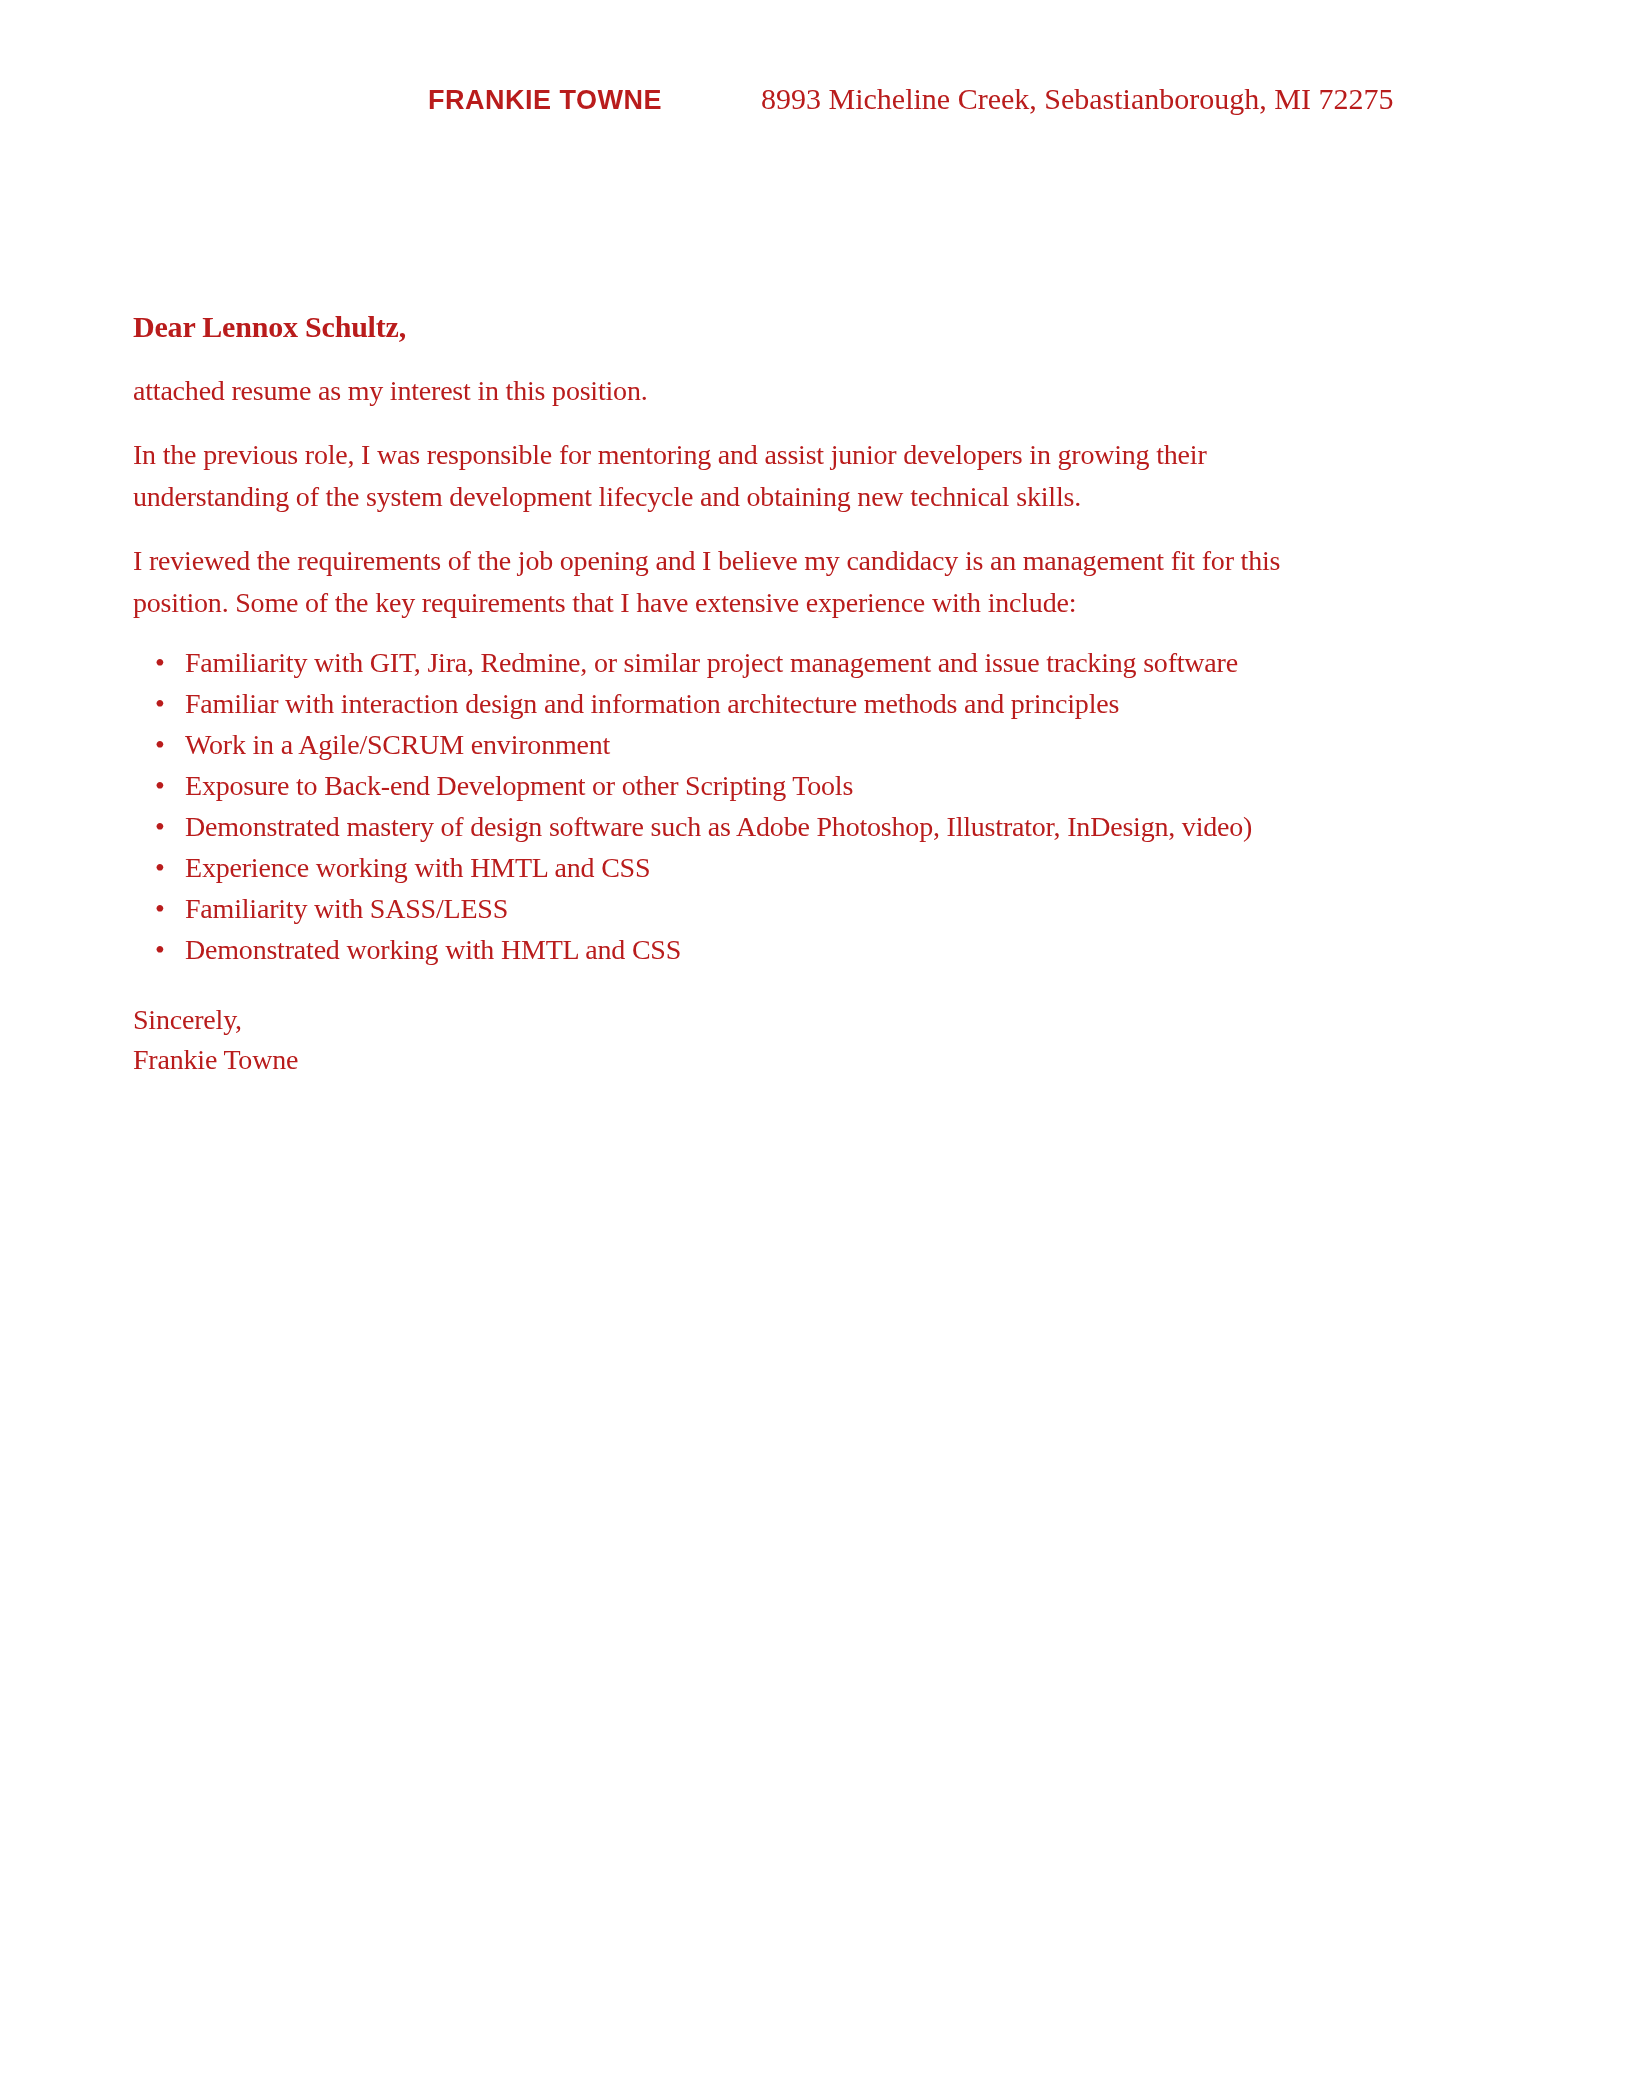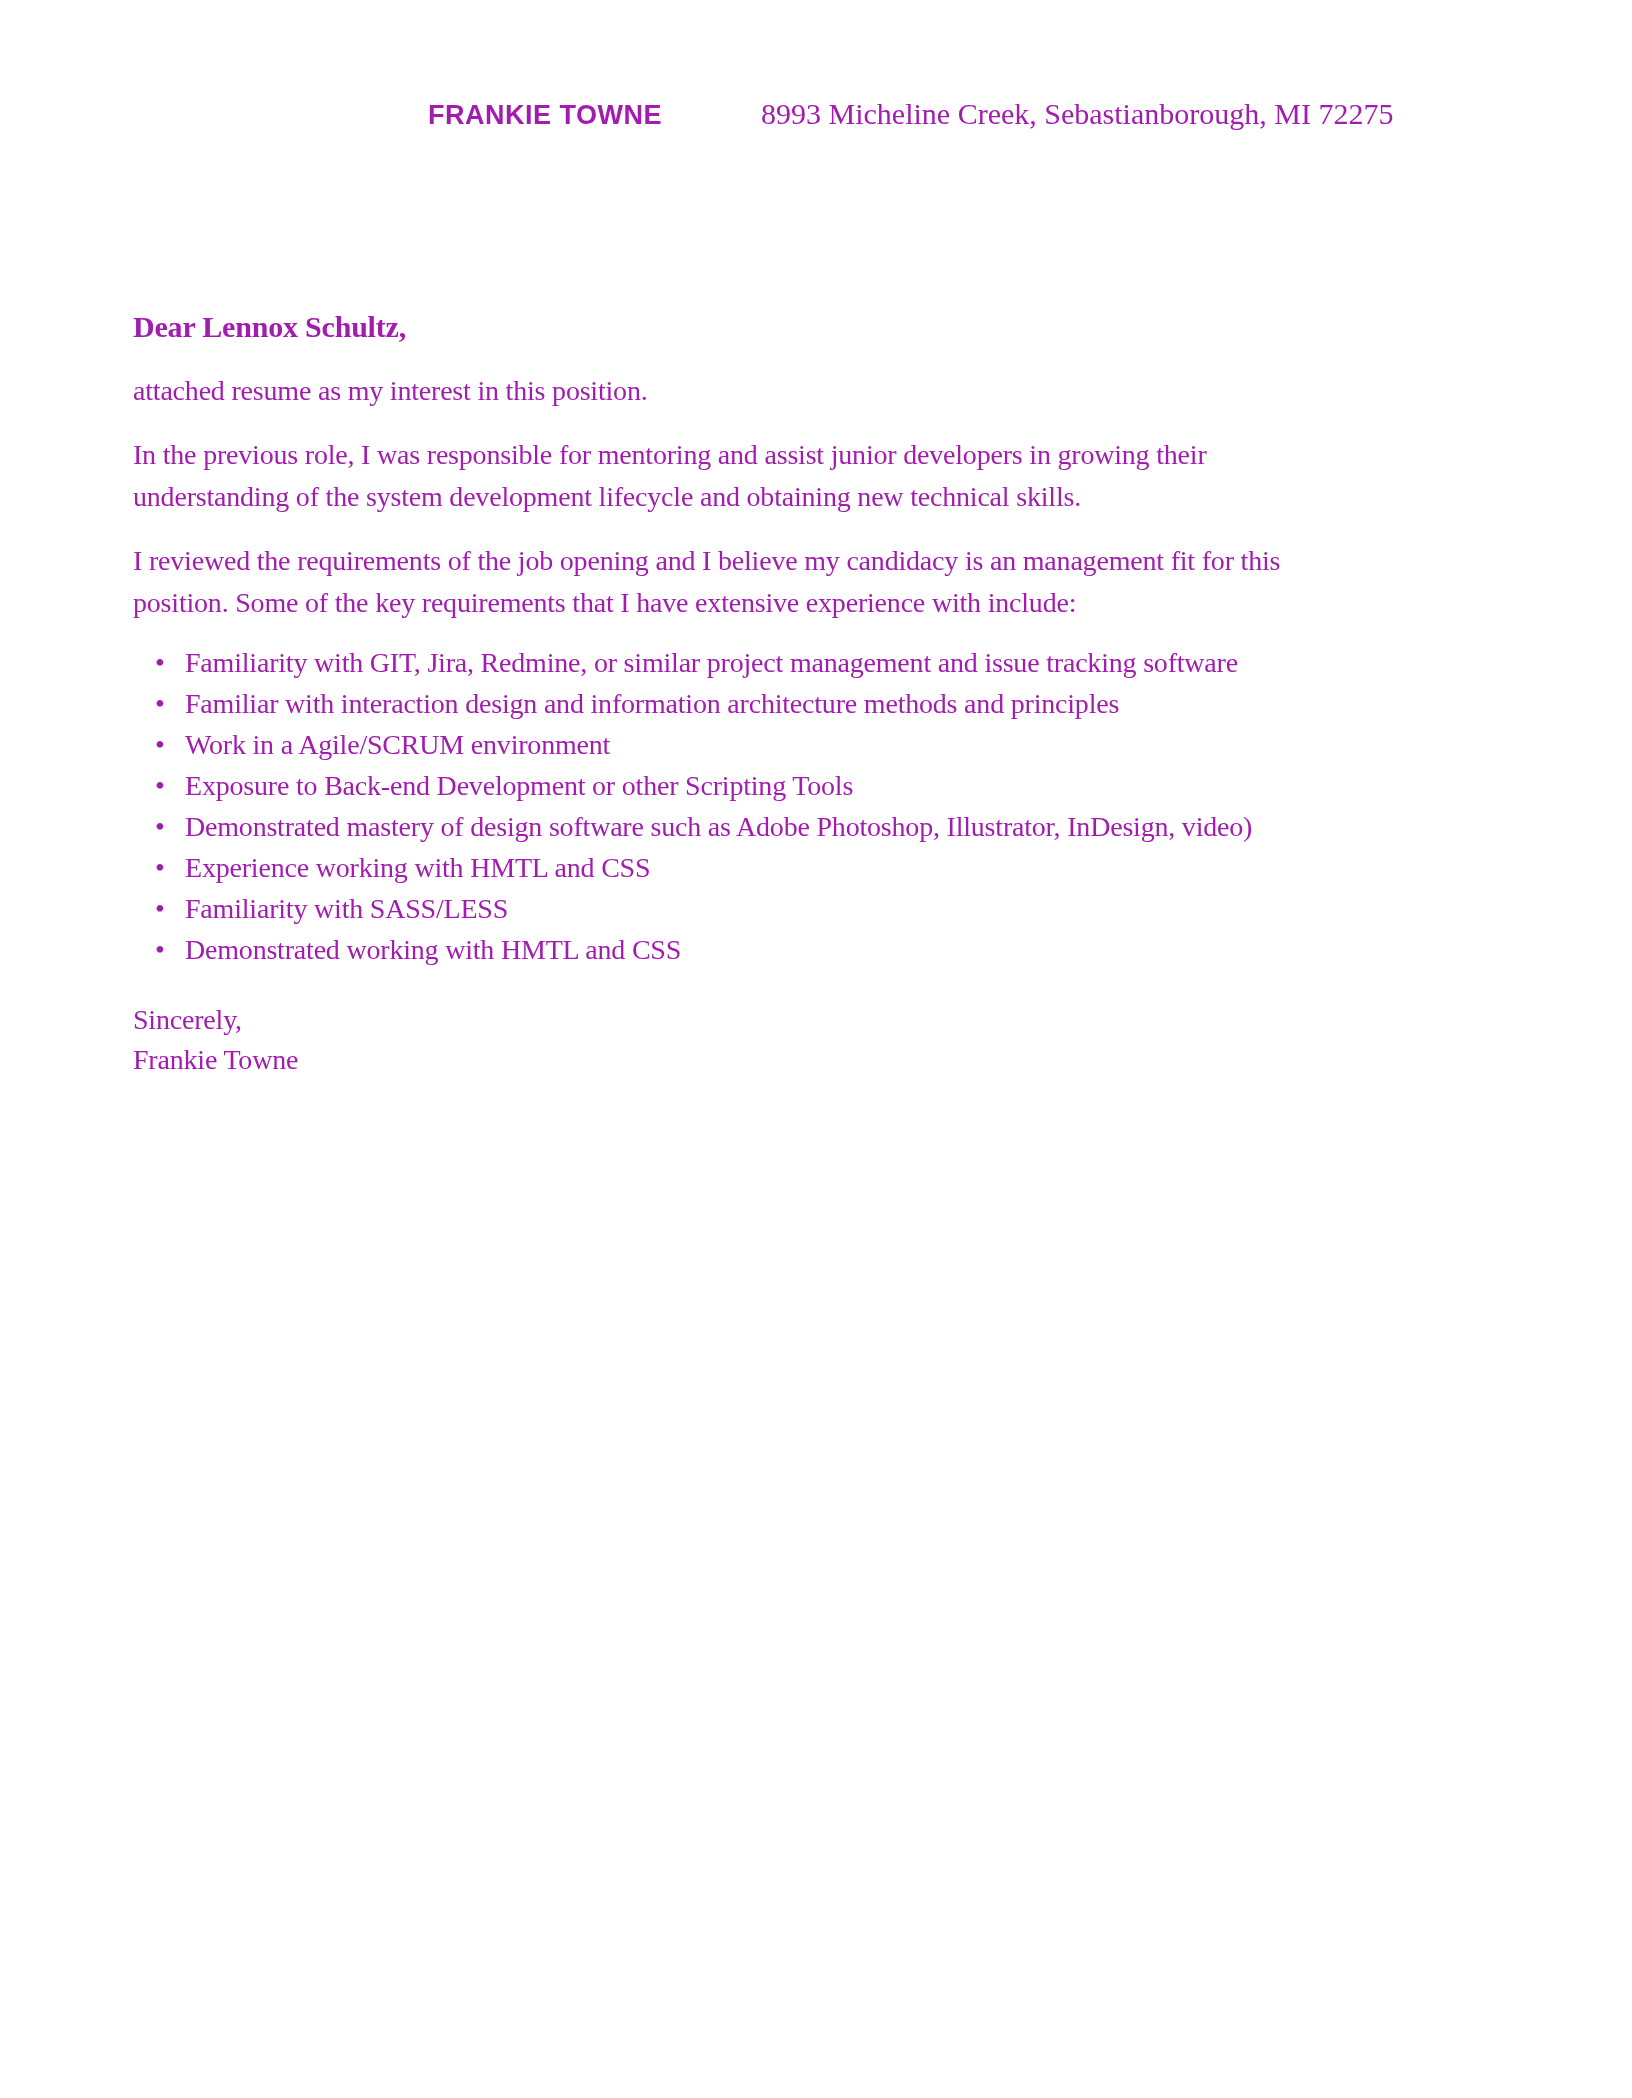--- a/index.html
+++ b/index.html
@@ -5,21 +5,21 @@
   html, body {
     margin: 0;
     padding: 0;
     background: #ffffff;
   }
   .page {
     position: relative;
     width: 1632px;
     height: 2098px;
     background: #ffffff;
-    color: #a21caf;
+    color: #b91c1c;
     overflow: hidden;
   }
   
   .letter-header {
     position: absolute;
     left: 428px;
     top: 82px;
     display: flex;
     align-items: baseline;
     white-space: nowrap;
@@ -27,21 +27,20 @@
   .sender-name {
     font-family: "Liberation Sans", sans-serif;
     font-weight: bold;
     font-size: 27px;
     letter-spacing: 0.5px;
   }
   .sender-address {
     font-family: "Liberation Serif", serif;
     font-size: 30px;
     margin-left: 99px;
-    margin-top: 15px;
   }
   
   .letter-body {
     position: absolute;
     left: 133px;
     top: 306px;
     width: 1370px;
     font-family: "Liberation Serif", serif;
     font-size: 28px;
     line-height: 42px;

